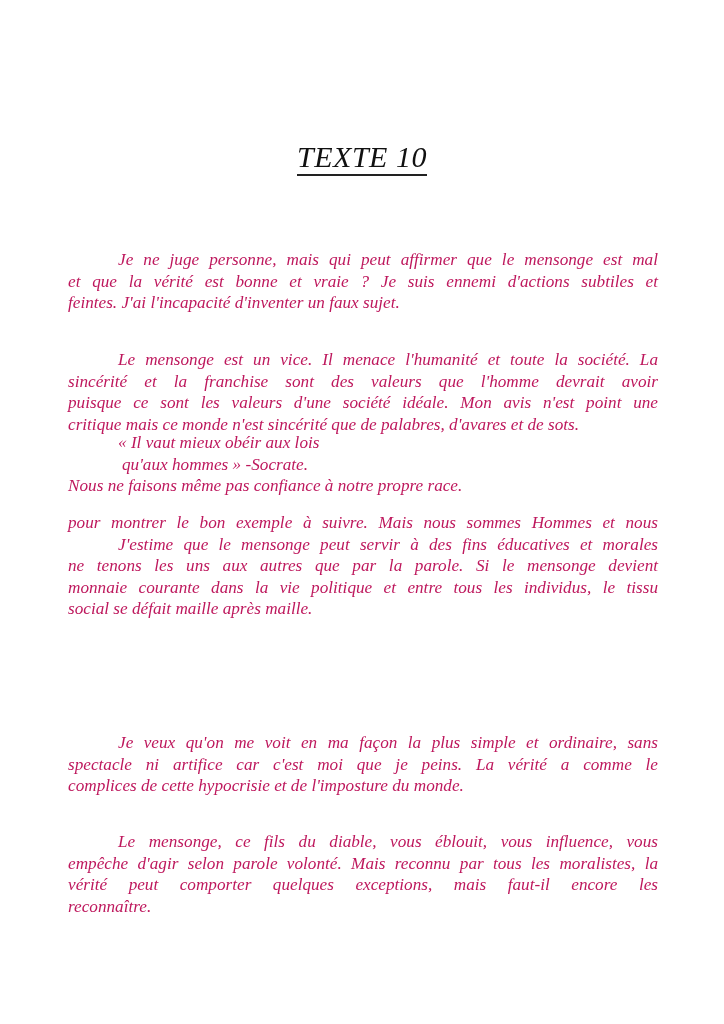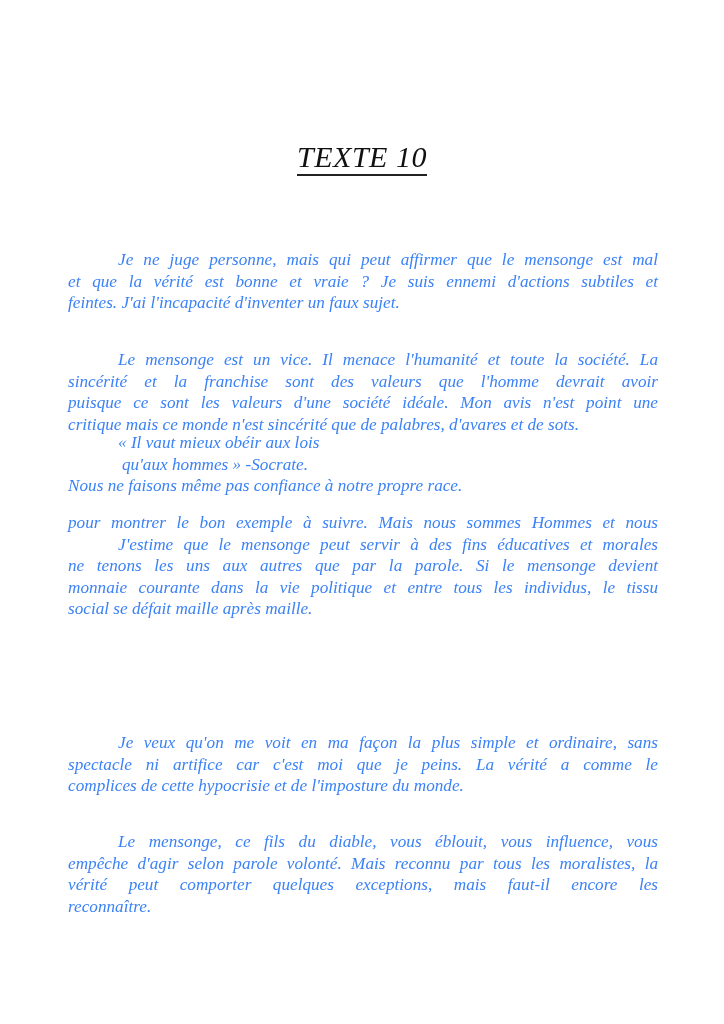--- a/index.html
+++ b/index.html
@@ -41,21 +41,21 @@
     }
     .block {
       position: absolute;
       left: 68px;
       width: 590px;
       font-family: "Liberation Serif", serif;
       font-style: italic;
       font-size: 17.2px;
       line-height: 21.5px;
       text-align: justify;
-      color: #3b82f6;
+      color: #be185d;
     }
     .just {
       display: block;
       text-align: justify;
       text-align-last: justify;
     }
     .last {
       display: block;
       text-align: left;
       text-align-last: left;

